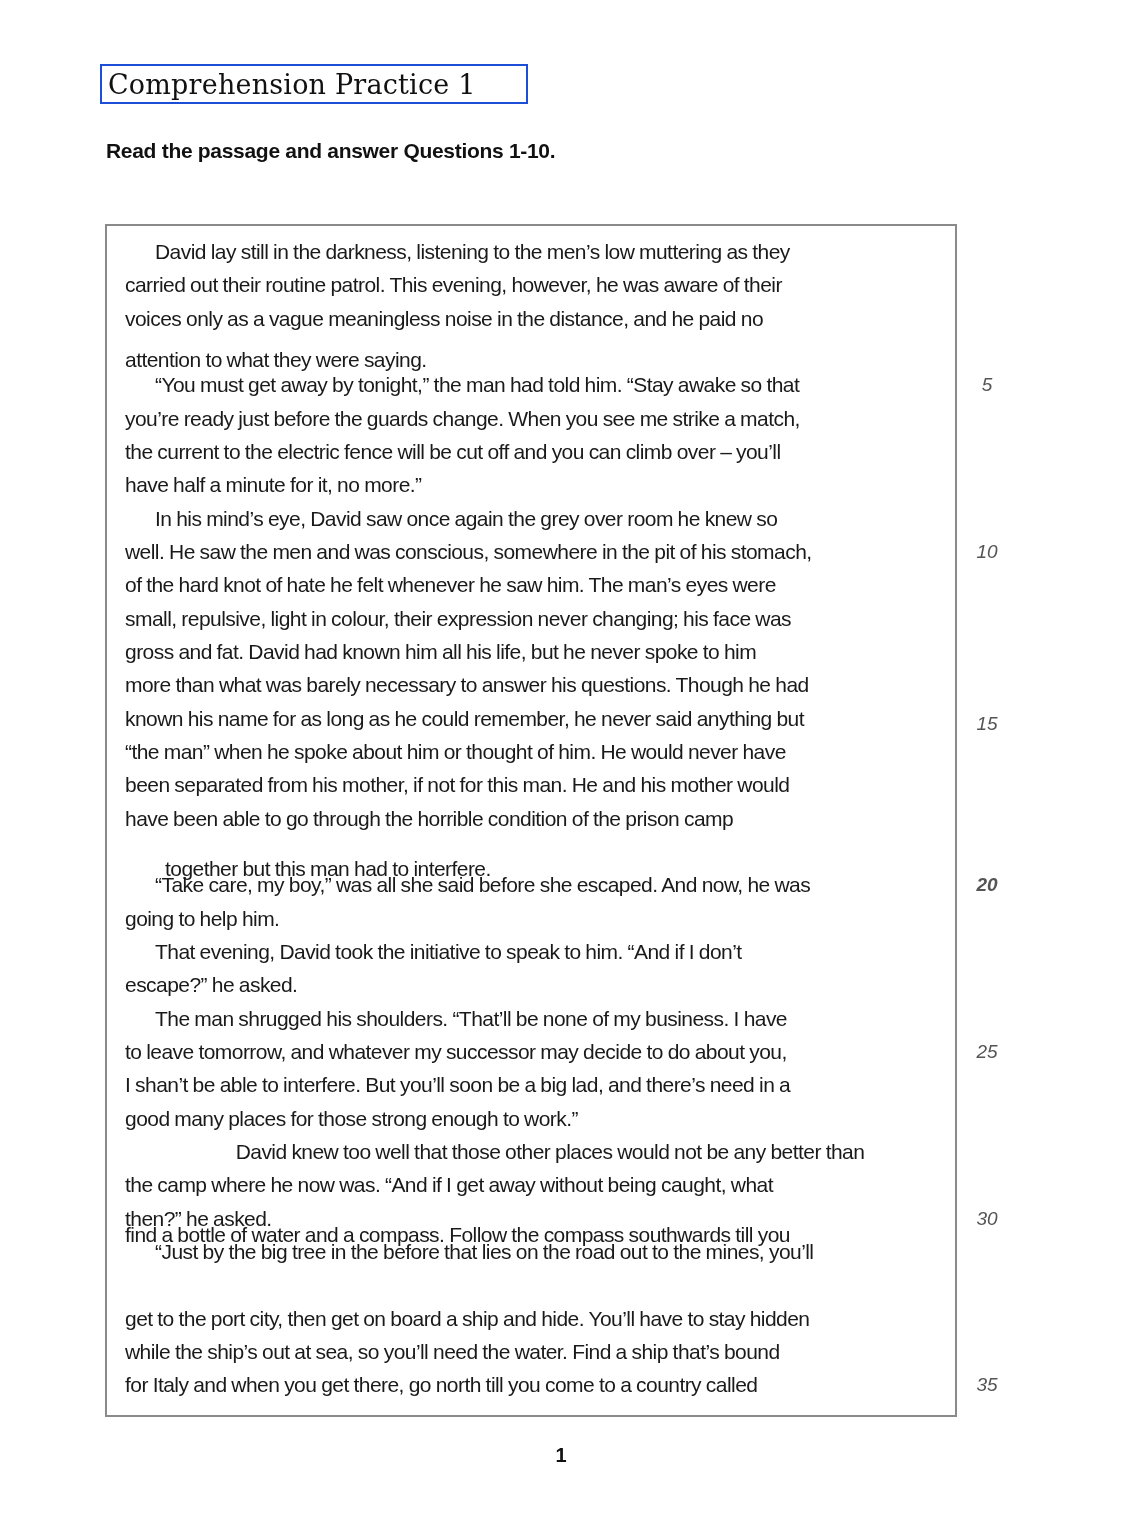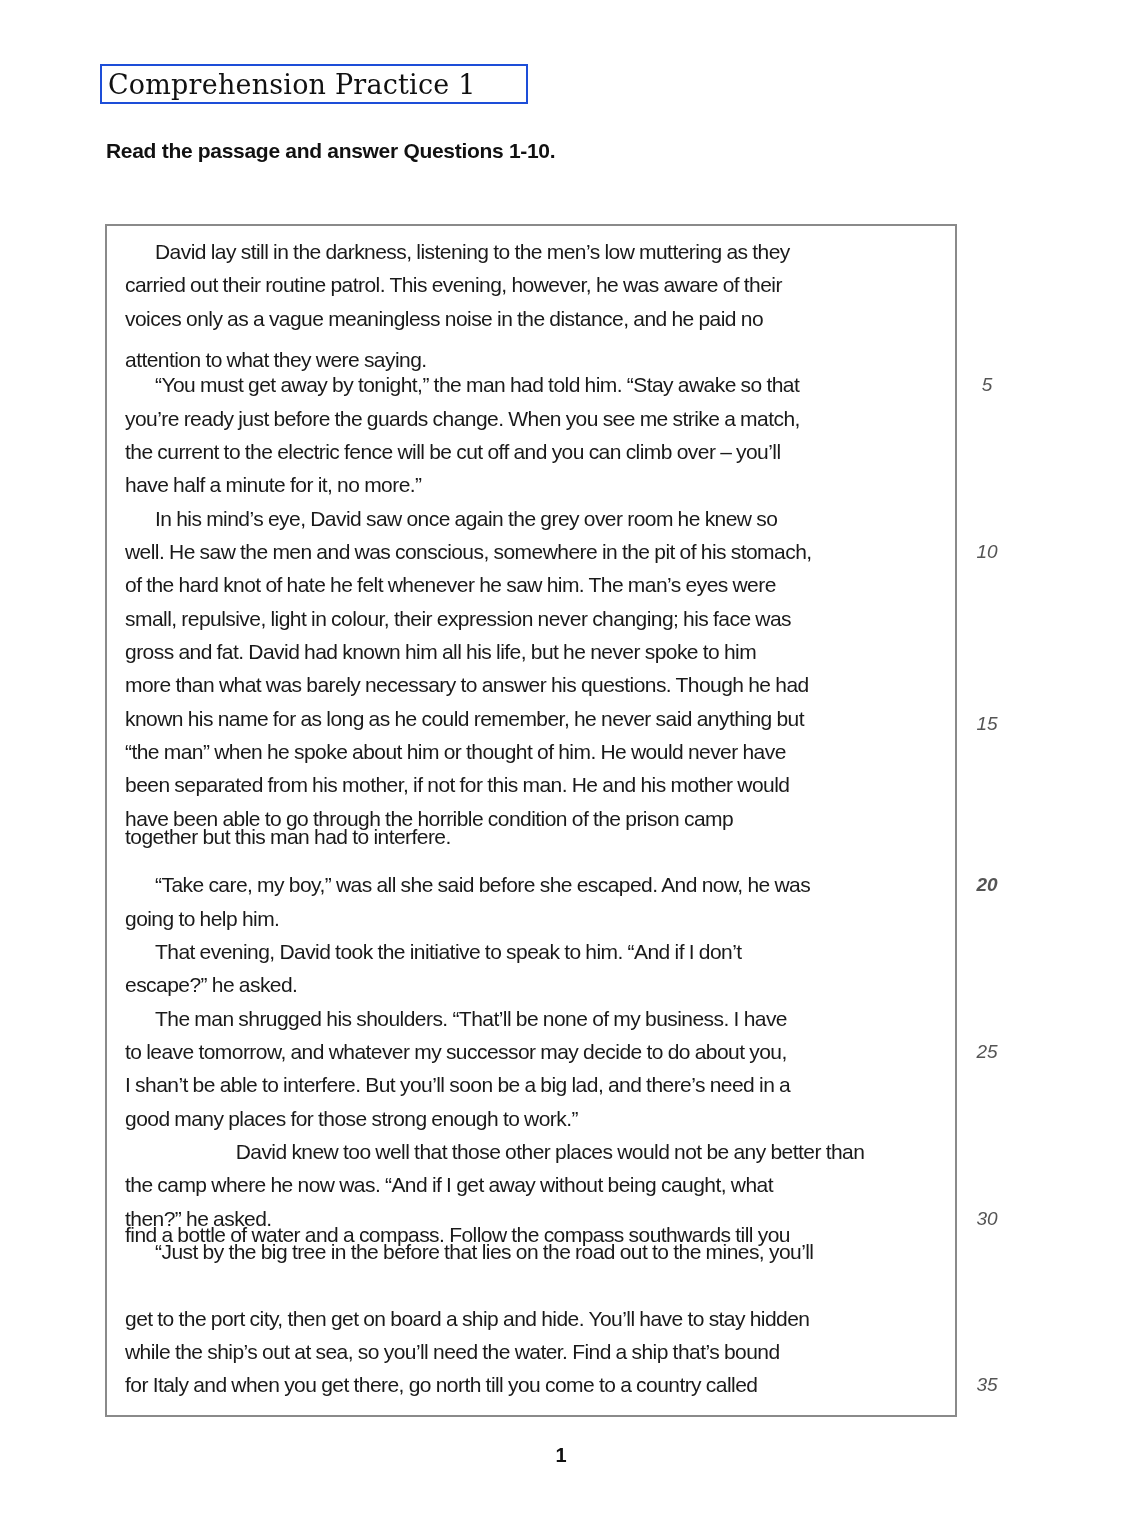--- a/index.html
+++ b/index.html
@@ -56,21 +56,21 @@
     <div class="line indent" style="top: 501.6px;">In his mind’s eye, David saw once again the grey over room he knew so</div>
     <div class="line" style="top: 535px;">well. He saw the men and was conscious, somewhere in the pit of his stomach,</div>
     <div class="line" style="top: 568.3px;">of the hard knot of hate he felt whenever he saw him. The man’s eyes were</div>
     <div class="line" style="top: 601.6px;">small, repulsive, light in colour, their expression never changing; his face was</div>
     <div class="line" style="top: 635px;">gross and fat. David had known him all his life, but he never spoke to him</div>
     <div class="line" style="top: 668.3px;">more than what was barely necessary to answer his questions. Though he had</div>
     <div class="line" style="top: 701.6px;">known his name for as long as he could remember, he never said anything but</div>
     <div class="line" style="top: 735px;">“the man” when he spoke about him or thought of him. He would never have</div>
     <div class="line" style="top: 768.3px;">been separated from his mother, if not for this man. He and his mother would</div>
     <div class="line" style="top: 801.6px;">have been able to go through the horrible condition of the prison camp</div>
-    <div class="line" style="top: 820px;">together but this man had to interfere.</div>
+    <div class="line" style="top: 852px; margin-left: 40px;">together but this man had to interfere.</div>
     <div class="line indent" style="top: 868.3px;">“Take care, my boy,” was all she said before she escaped. And now, he was</div>
     <div class="line" style="top: 901.6px;">going to help him.</div>
     <div class="line indent" style="top: 934.9px;">That evening, David took the initiative to speak to him. “And if I don’t</div>
     <div class="line" style="top: 968.3px;">escape?” he asked.</div>
     <div class="line indent" style="top: 1001.6px;">The man shrugged his shoulders. “That’ll be none of my business. I have</div>
     <div class="line" style="top: 1034.9px;">to leave tomorrow, and whatever my successor may decide to do about you,</div>
     <div class="line" style="top: 1068.3px;">I shan’t be able to interfere. But you’ll soon be a big lad, and there’s need in a</div>
     <div class="line" style="top: 1101.6px;">good many places for those strong enough to work.”</div>
     <div class="line indent" style="top: 1134.9px; text-align: center;">David knew too well that those other places would not be any better than</div>
     <div class="line" style="top: 1168.2px;">the camp where he now was. “And if I get away without being caught, what</div>

